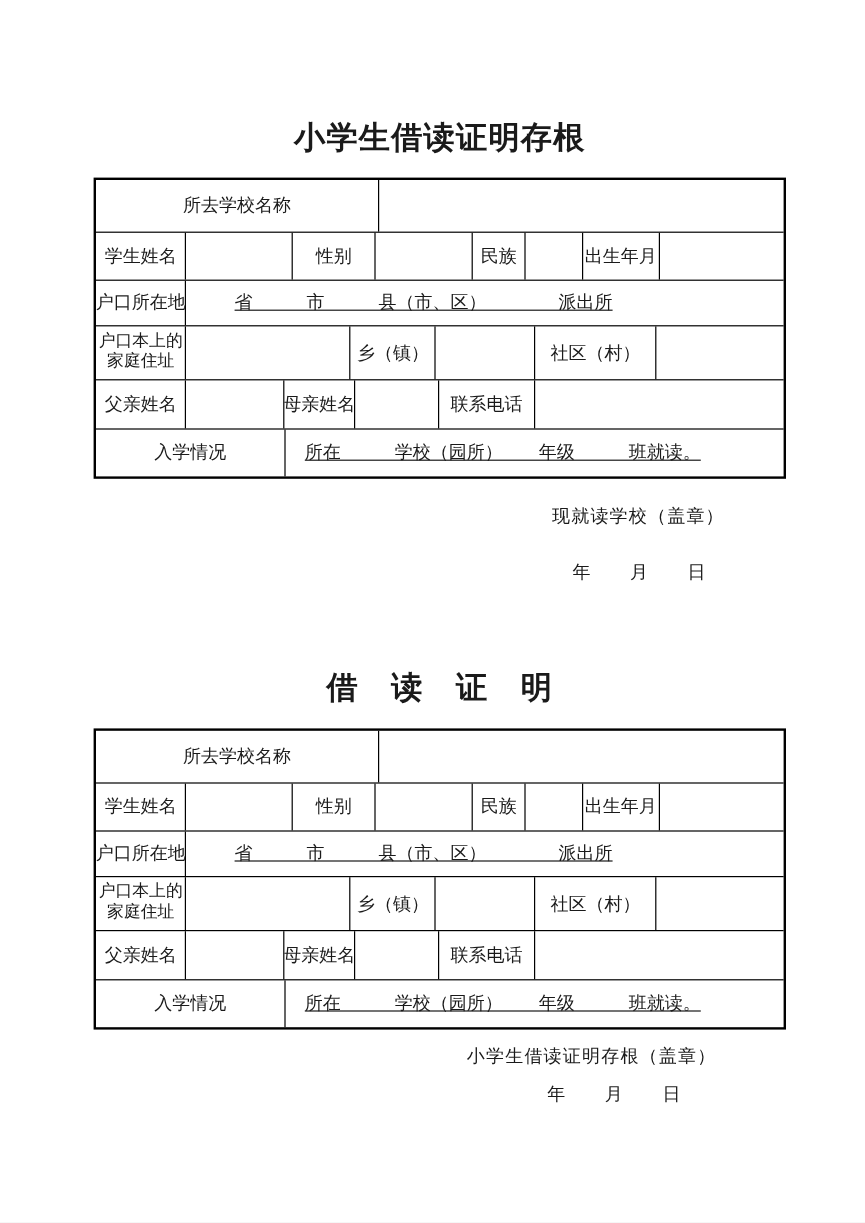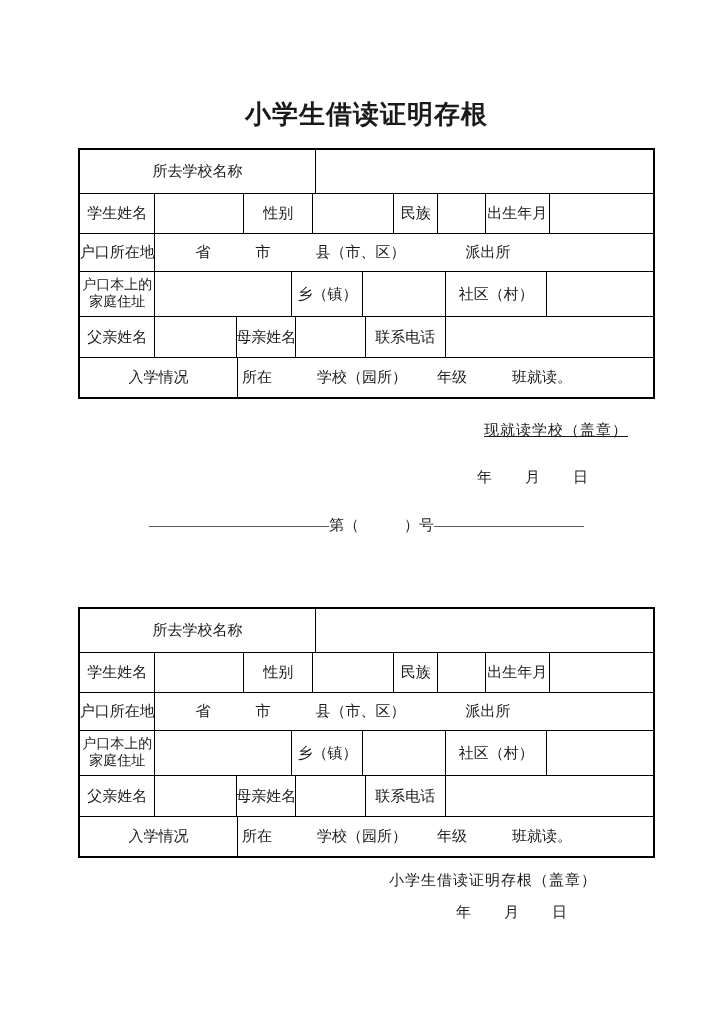--- a/index.html
+++ b/index.html
@@ -40,31 +40,31 @@
   .r5 { height:41px;justify-content:space-between; }
   .r6 { height:40px; }
   .c {
     border-left:1px solid #000;
     display:flex; align-items:center; justify-content:center;
     font-size:15px;
     overflow:hidden;
     white-space:pre;
   }
   .c:first-child { border-left:none; }
-  .c.left { justify-content:flex-start; }
-  .c.padL { padding-left:4px; }
+  .c.left { justify-content:flex-start;text-decoration:underline; }
+  .c.padL { padding-left:16px; }
   .c.padXL { padding-left:40px; }
   .c.twoline { flex-direction:column; font-size:14px; line-height:17px; text-align:center; }
   .note {
     position:absolute;
     font-size:15px;
     white-space:pre;
     letter-spacing:1px;
   }
-  .stamp1 { top:421px; left:484px;text-decoration:underline; }
+  .stamp1 { top:421px; left:460px; }
   .date1  { top:468px; left:477px; }
   .stamp2 { top:871px; left:389px; }
   .date2  { top:903px; left:456px; }
   .separator {
     position:absolute; top:516px; left:78px; width:577px;
     text-align:center;
     font-size:15px;
     white-space:pre;
   }
 </style>
@@ -115,22 +115,22 @@
     </div>
     <div class="row r6">
       <div class="c" style="width:27.4%">入学情况</div>
       <div class="c left padL" style="width:72.6%">所在　　　学校（园所）　　年级　　　班就读。</div>
     </div>
   </div>
 
   <div class="note stamp1">现就读学校（盖章）</div>
   <div class="note date1">年　　月　　日</div>
 
-  <div class="separator"><span>————————————</span><span>第（　　　）号</span><span>——————————</span></div>
 
+  <div class="doc-title title-cert">借　读　证　明</div>
 
   <div class="tbl t2">
     <div class="row r1">
       <div class="c" style="width:41%">所去学校名称</div>
       <div class="c" style="width:59%"></div>
     </div>
     <div class="row r2">
       <div class="c" style="width:13%">学生姓名</div>
       <div class="c" style="width:15.5%"></div>
       <div class="c" style="width:12%">性别</div>

